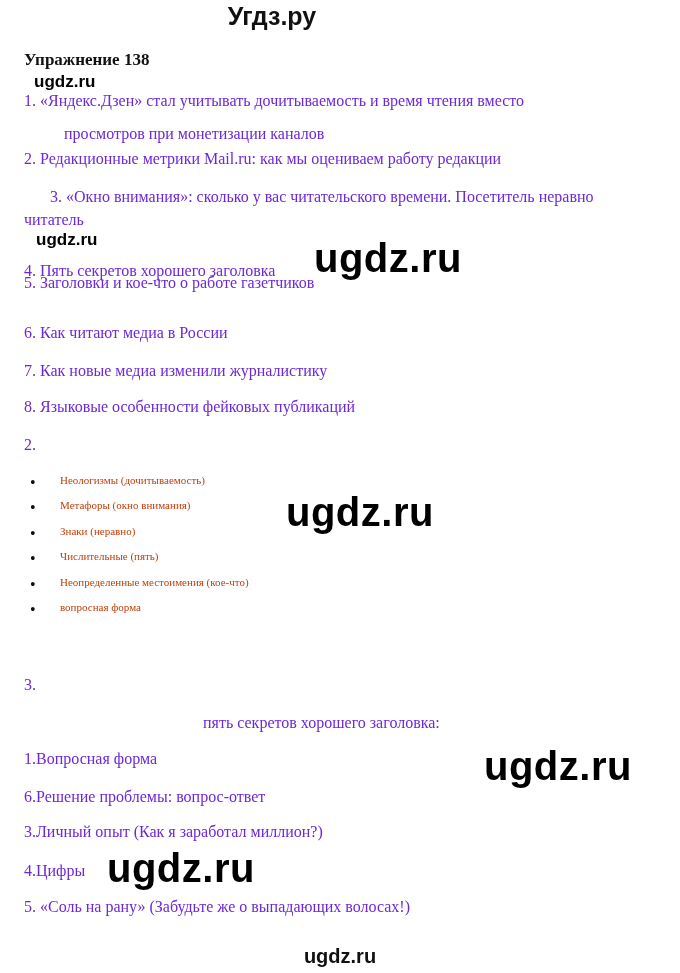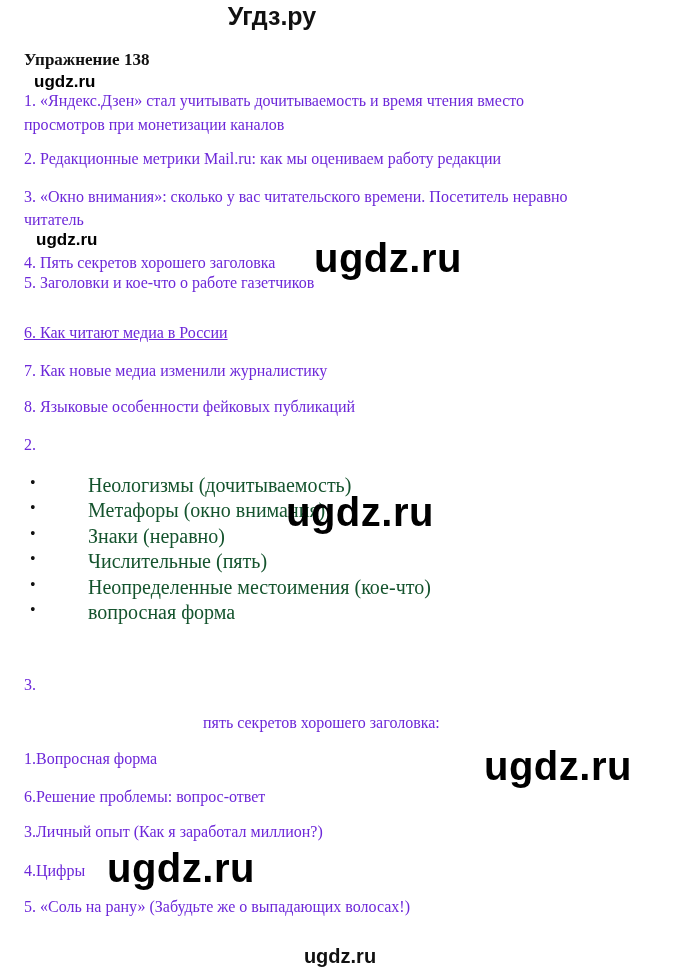--- a/index.html
+++ b/index.html
@@ -23,45 +23,45 @@
       font-size: 17px; color: #000;
     }
     .wm-big {
       position: absolute; font-family: "Liberation Sans", sans-serif; font-weight: bold;
       font-size: 40px; color: #000; letter-spacing: 0.5px; line-height: 1;
     }
     .bullet {
       position: absolute; left: 30px; font-size: 16px;
     }
     .bullet-text {
-      position: absolute; left: 88px; font-size: 20px; white-space: nowrap; color: #14532d;
+      position: absolute; left: 60px; font-size: 11px; white-space: nowrap; color: #c2410c;
     }
     .footer-wm {
       position: absolute; left: 0; width: 680px; text-align: center; top: 945px;
       font-family: "Liberation Sans", sans-serif; font-weight: bold; font-size: 20px; color: #111;
     }
   </style>
 </head>
 <body>
 
 <div class="site-title">Угдз.ру</div>
 
 <div class="heading">Упражнение 138</div>
 <div class="wm-small" style="left:34px; top:72px;">ugdz.ru</div>
 
 <div class="line" style="top:92px;">1. «Яндекс.Дзен» стал учитывать дочитываемость и время чтения вместо</div>
-<div class="line" style="top:116px;">просмотров при монетизации каналов</div>
+<div class="line" style="top:125px;margin-left:40px;">просмотров при монетизации каналов</div>
 <div class="line" style="top:150px;">2. Редакционные метрики Mail.ru: как мы оцениваем работу редакции</div>
-<div class="line" style="top:188px;">3. «Окно внимания»: сколько у вас читательского времени. Посетитель неравно</div>
+<div class="line" style="top:188px;margin-left:26px;">3. «Окно внимания»: сколько у вас читательского времени. Посетитель неравно</div>
 <div class="line" style="top:211px;">читатель</div>
 <div class="wm-small" style="left:36px; top:230px;">ugdz.ru</div>
-<div class="line" style="top:254px;font-family:Liberation Serif, serif;">4. Пять секретов хорошего заголовка</div>
+<div class="line" style="top:262px;font-family:Liberation Serif, serif;">4. Пять секретов хорошего заголовка</div>
 <div class="wm-big" style="left:314px; top:238px;">ugdz.ru</div>
 <div class="line" style="top:274px;">5. Заголовки и кое-что о работе газетчиков</div>
-<div class="line" style="top:324px;text-decoration:underline;">6. Как читают медиа в России</div>
+<div class="line" style="top:324px;">6. Как читают медиа в России</div>
 <div class="line" style="top:362px;">7. Как новые медиа изменили журналистику</div>
 <div class="line" style="top:398px;">8. Языковые особенности фейковых публикаций</div>
 
 <div class="line" style="top:436px;">2.</div>
 
 <div class="bullet" style="top:474px;">•</div>
 <div class="bullet-text" style="top:474px;">Неологизмы (дочитываемость)</div>
 <div class="bullet" style="top:499px;">•</div>
 <div class="bullet-text" style="top:499px;">Метафоры (окно внимания)</div>
 <div class="wm-big" style="left:286px; top:492px;">ugdz.ru</div>

